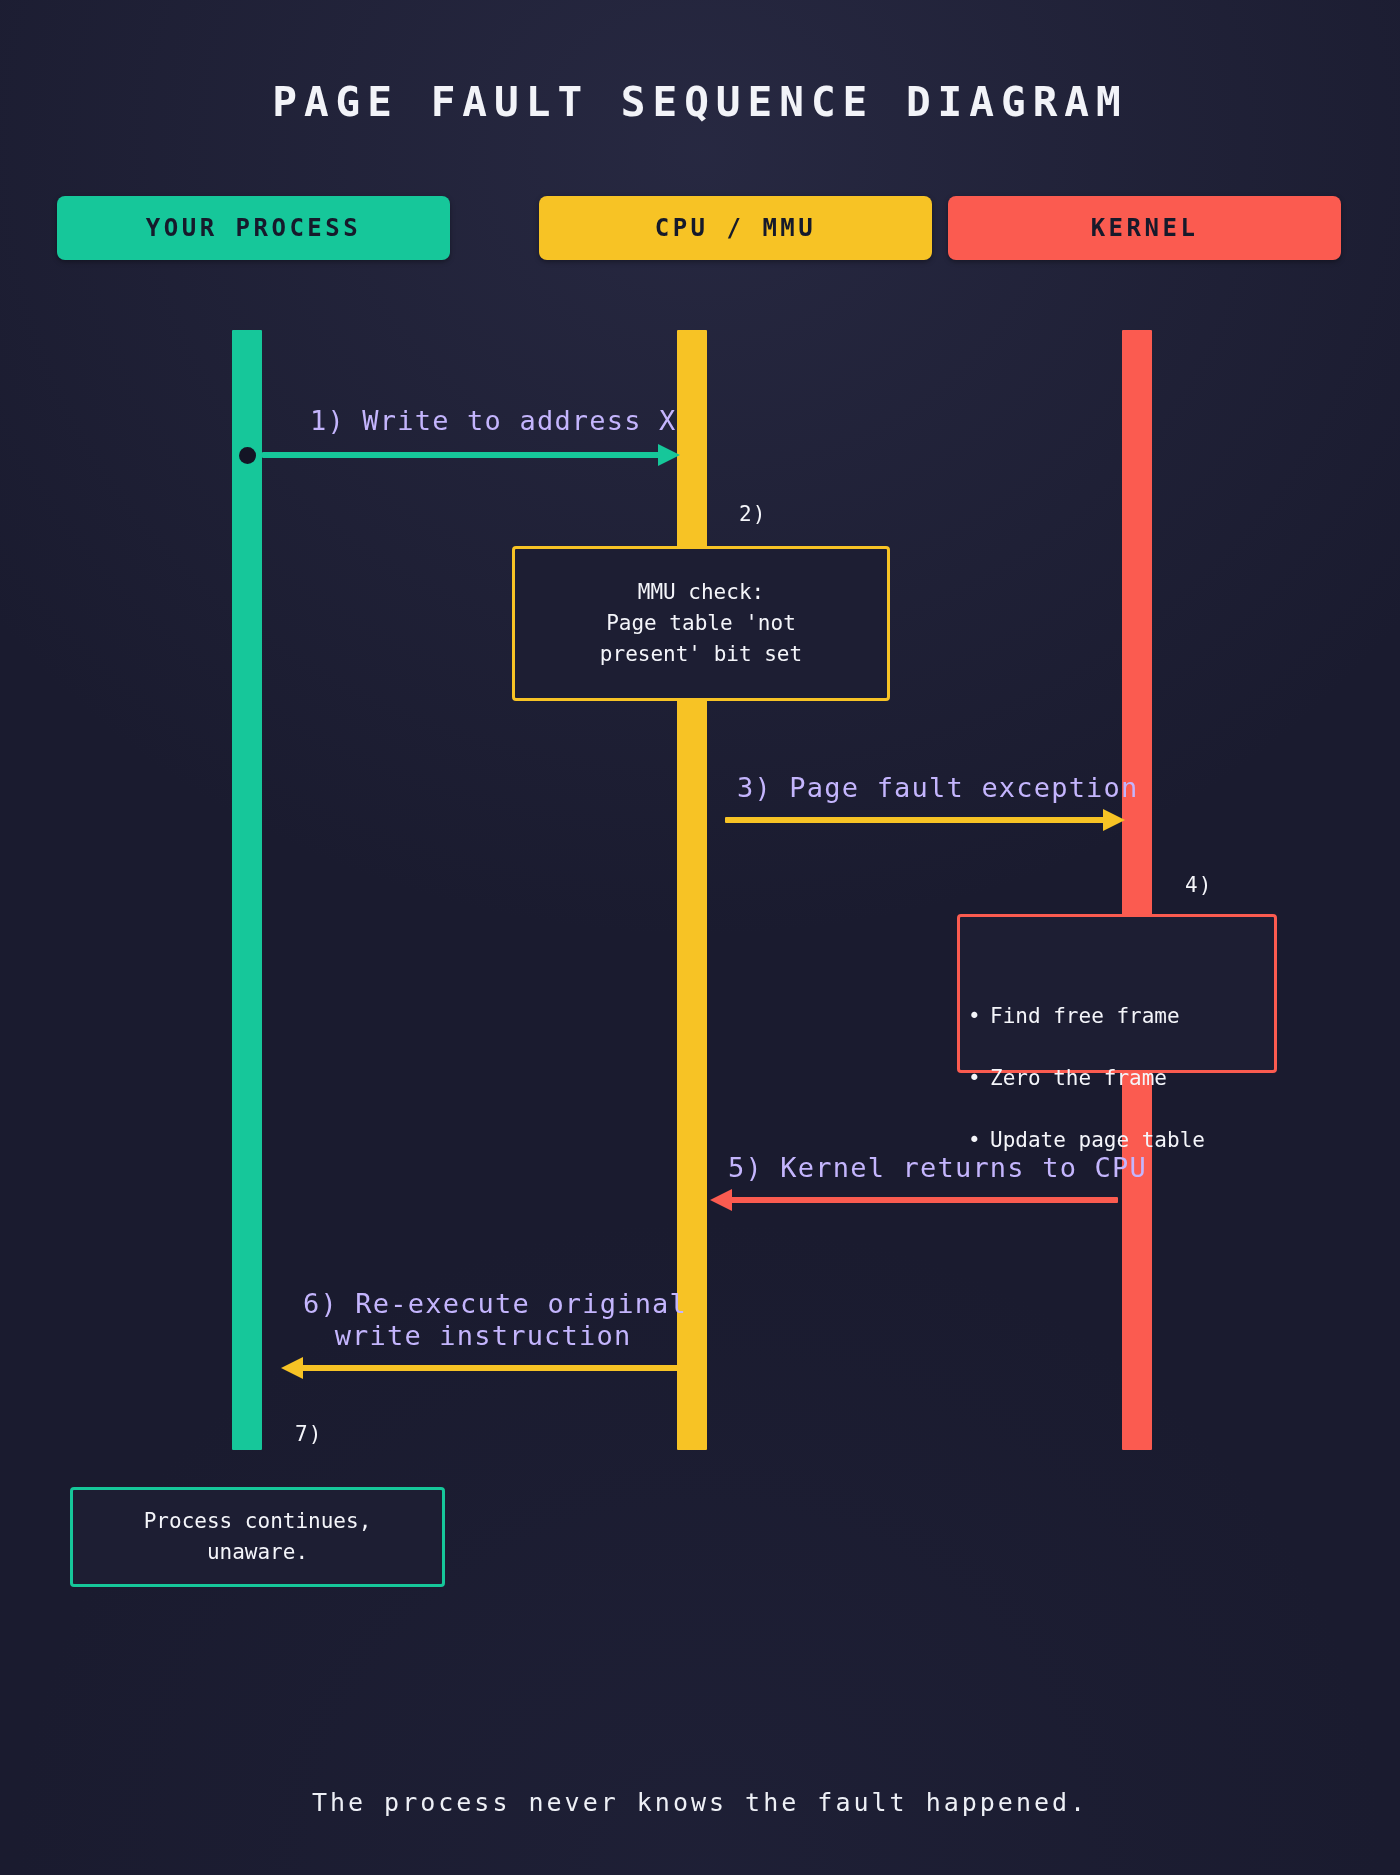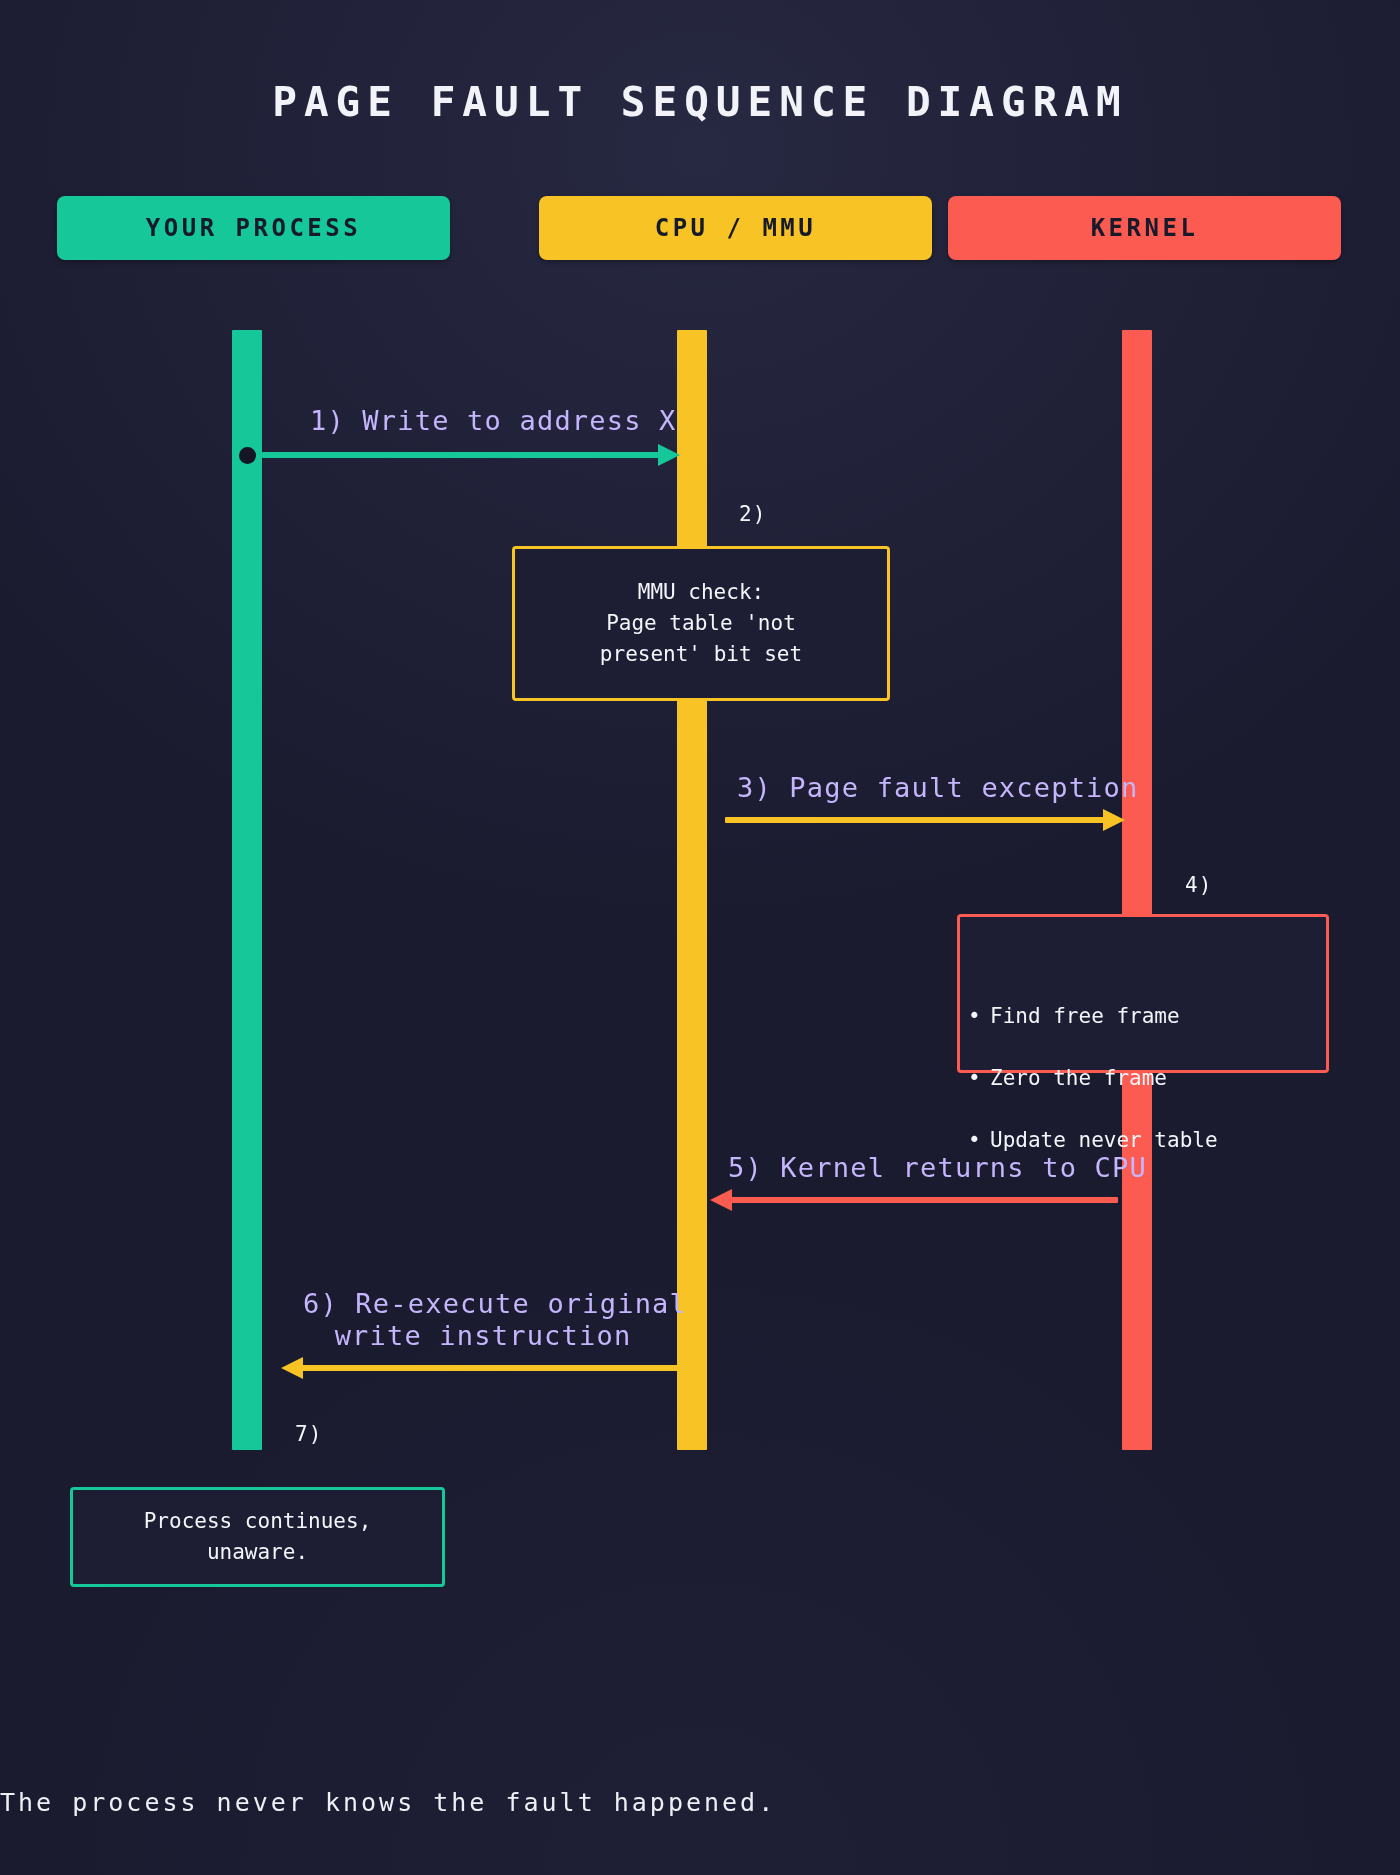--- a/index.html
+++ b/index.html
@@ -139,20 +139,21 @@
     font-size: 21px;
     letter-spacing: 1.2px;
     white-space: pre;
   }
 
   #footer {
     position: absolute;
     bottom: 58px;
     left: 0;
     width: 1400px;
+    text-align: center;
     color: #eef0f6;
     font-size: 25px;
     letter-spacing: 3px;
     white-space: pre;
   }
 </style>
 </head>
 <body>
 
 <div id="canvas">
@@ -188,25 +189,25 @@
 present' bit set</span>
   </div>
 
   <div class="msg-label" style="left:737px; top:772px;">3) Page fault exception</div>
   <div class="msg" style="left:725px; top:817px; width:400px;">
     <div class="shaft" style="left:0; width:380px; background:#f7c325;"></div>
     <div class="head" style="left:378px; border-left:22px solid #f7c325;"></div>
   </div>
 
   <div class="note-tag" style="left:1185px; top:873px;">4)</div>
-  <div class="note" style="left:957px; top:914px; width:372px; height:159px; border-color:#fb5b50; padding:22px 0 0 0;">
+  <div class="note" style="left:957px; top:914px; width:320px; height:159px; border-color:#fb5b50; padding:22px 0 0 0;">
     <ul>
       <li>Find free frame</li>
       <li>Zero the frame</li>
-      <li>Update never table</li>
+      <li>Update page table</li>
     </ul>
   </div>
 
   <div class="msg-label" style="left:728px; top:1152px;">5) Kernel returns to CPU</div>
   <div class="msg" style="left:710px; top:1197px; width:408px;">
     <div class="shaft" style="left:20px; width:388px; background:#fb5b50;"></div>
     <div class="head" style="left:0; border-right:22px solid #fb5b50;"></div>
   </div>
 
   <div class="msg-label" style="left:303px; top:1288px; text-align:center; width:360px;"><span>6) Re-execute original</span><br><span>write instruction</span></div>

